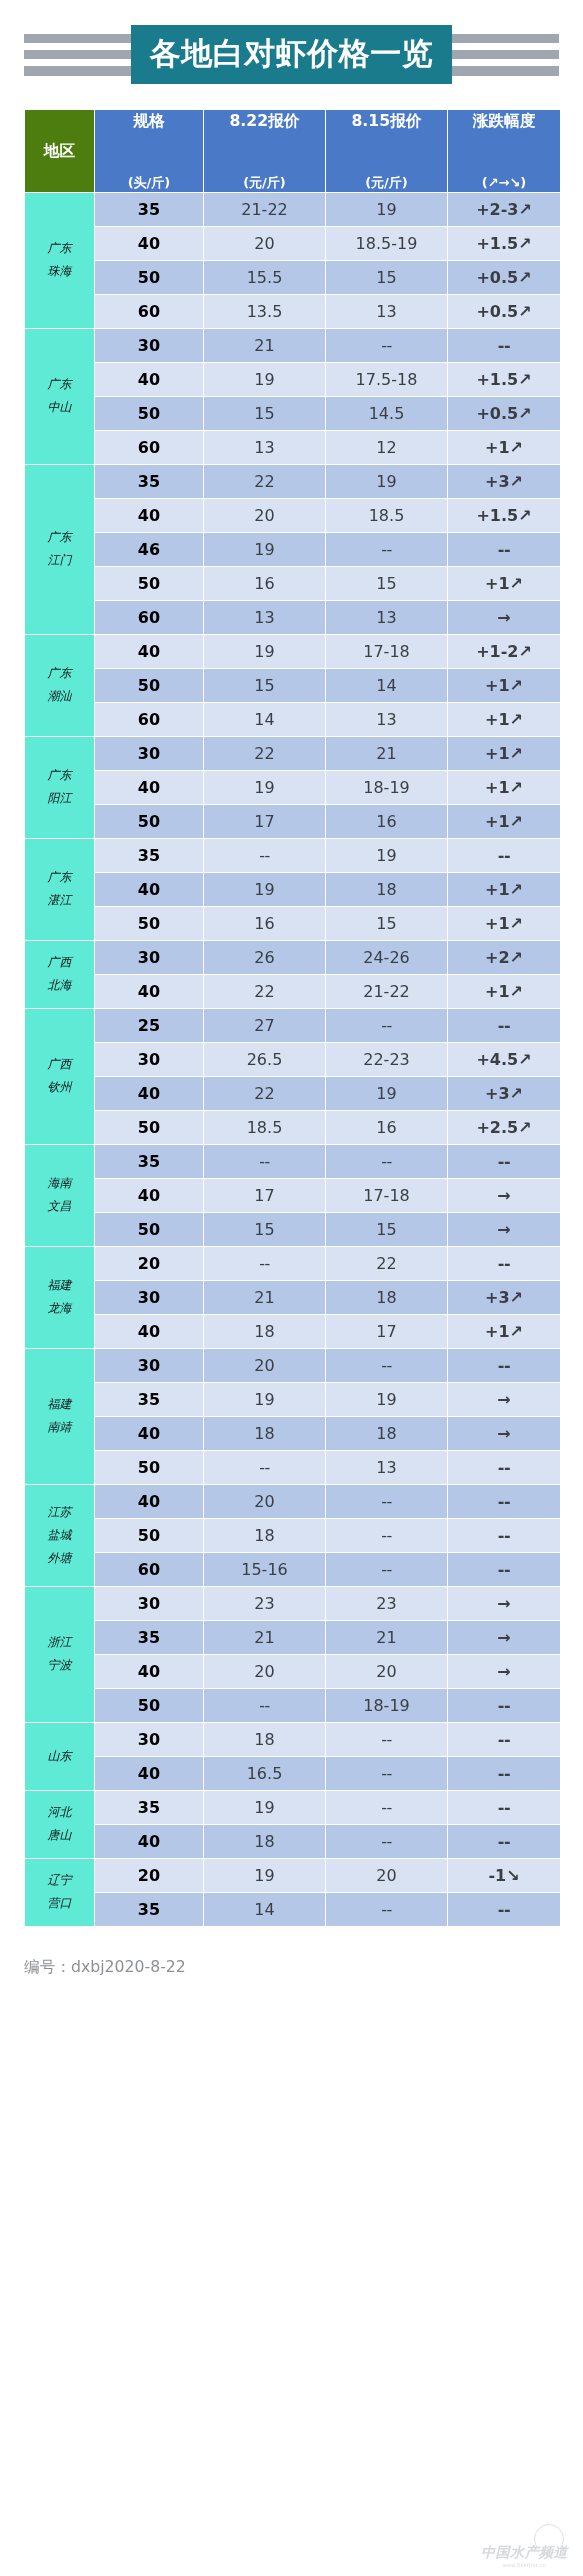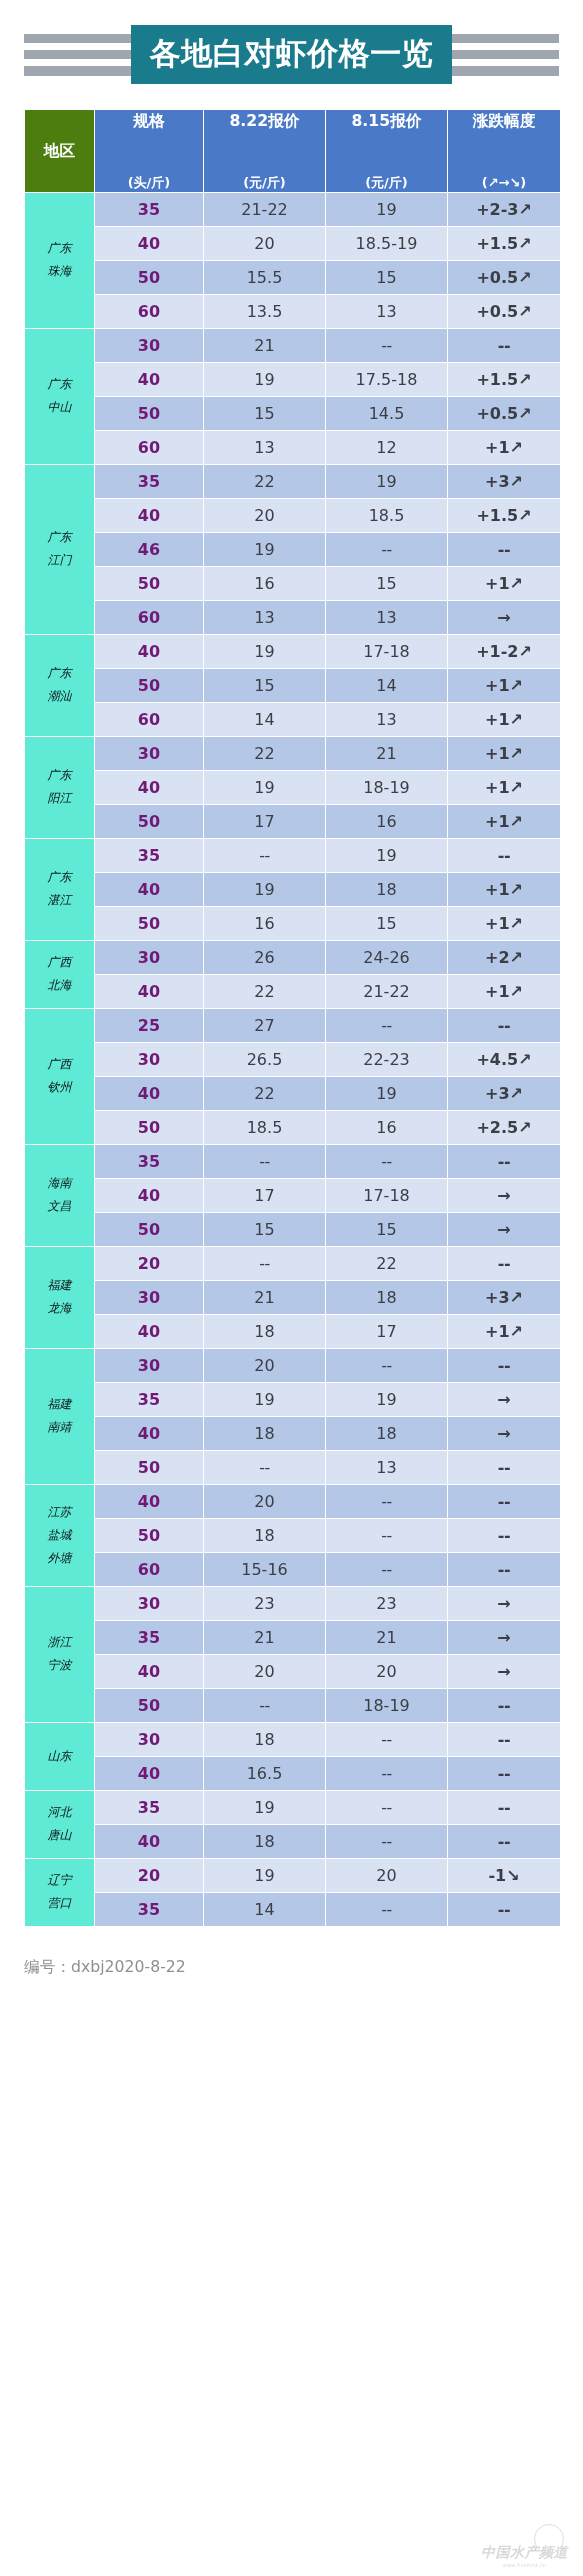--- a/index.html
+++ b/index.html
@@ -109,21 +109,21 @@
     height:33px;
     text-align:center;
     vertical-align:middle;
     font-size:16px;
     color:#3b3f45;
     padding:0 2.2px;
     font-weight:normal;
   }
   td.cell.spec{
     font-weight:bold;
-    color:#701a75;
+    color:#000000;
   }
   tr.band-a td.cell{ background:#b4c7e7; }
   tr.band-b td.cell{ background:#d9e2f3; }
 
   td.cell.chg{ font-weight:bold; }
   .chg-up   { color:#e8161d; }
   .chg-down { color:#4fa83d; }
   .chg-flat { color:#3b3f45; font-weight:bold; }
   .chg-na   { color:#3b3f45; font-weight:bold; letter-spacing:-0.5px; }
   .dash     { color:#3b3f45; font-weight:bold; letter-spacing:-0.5px; }

